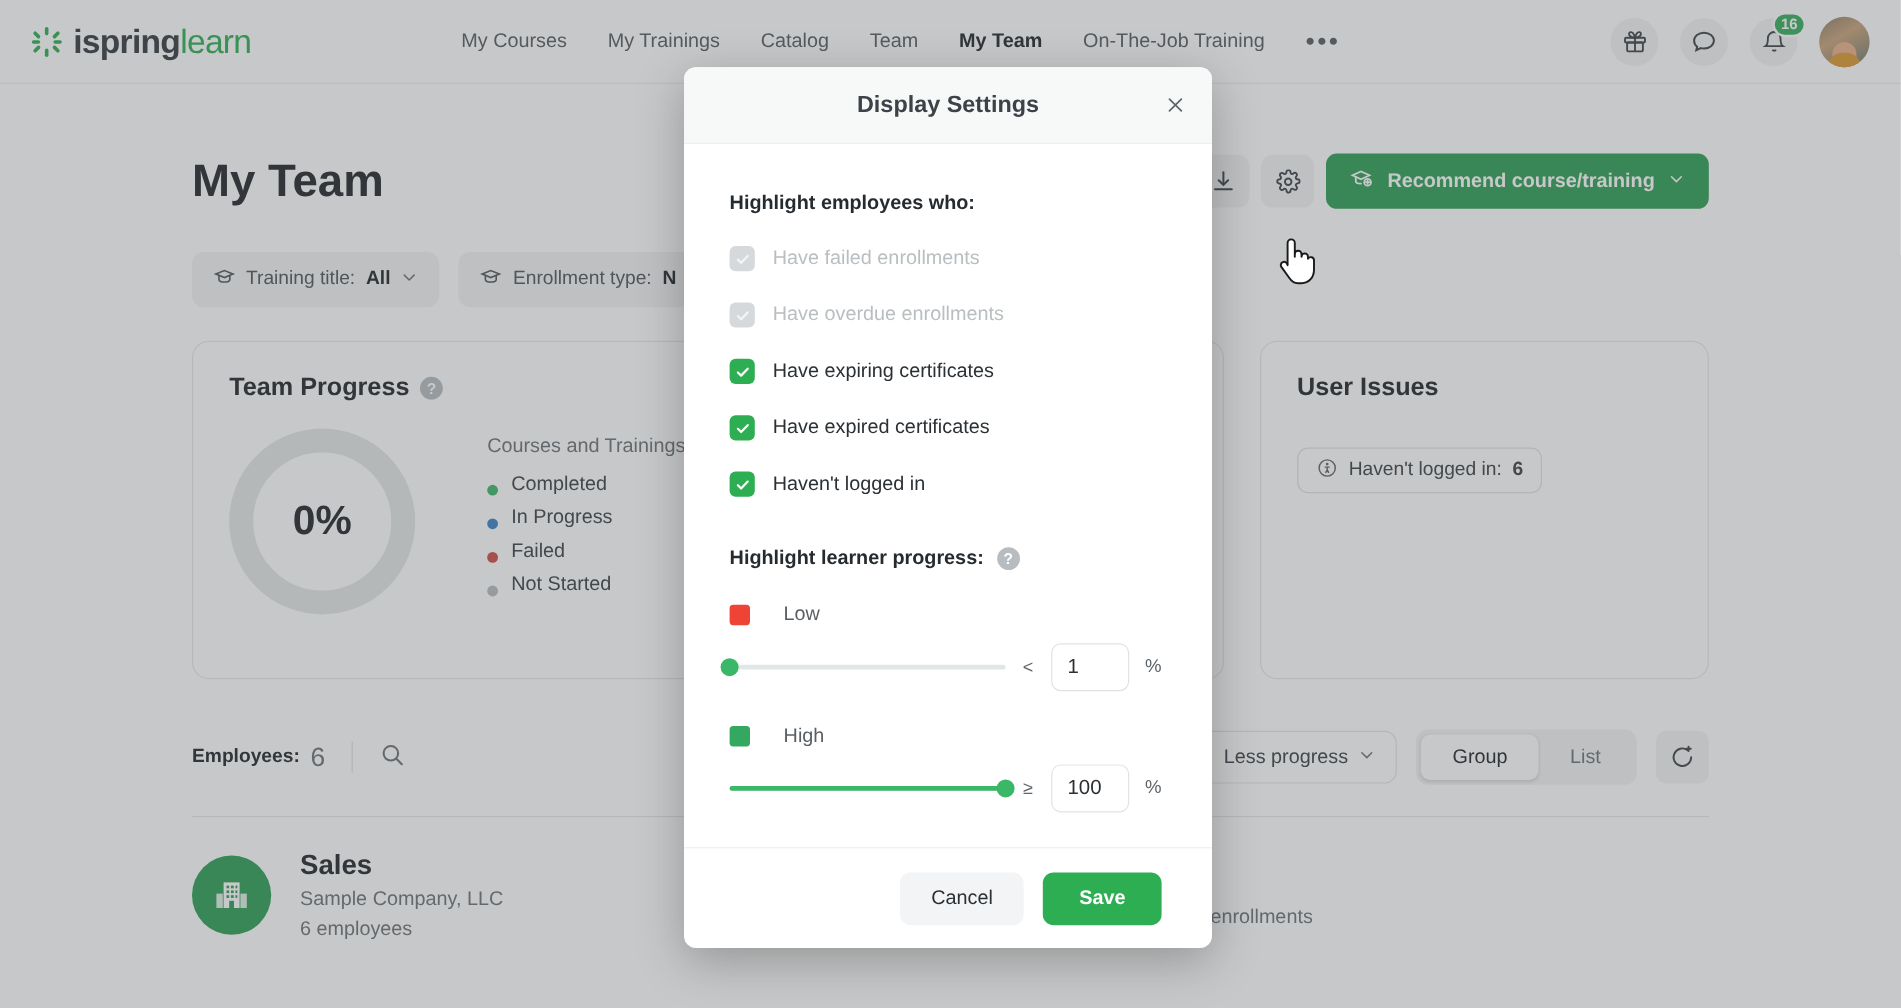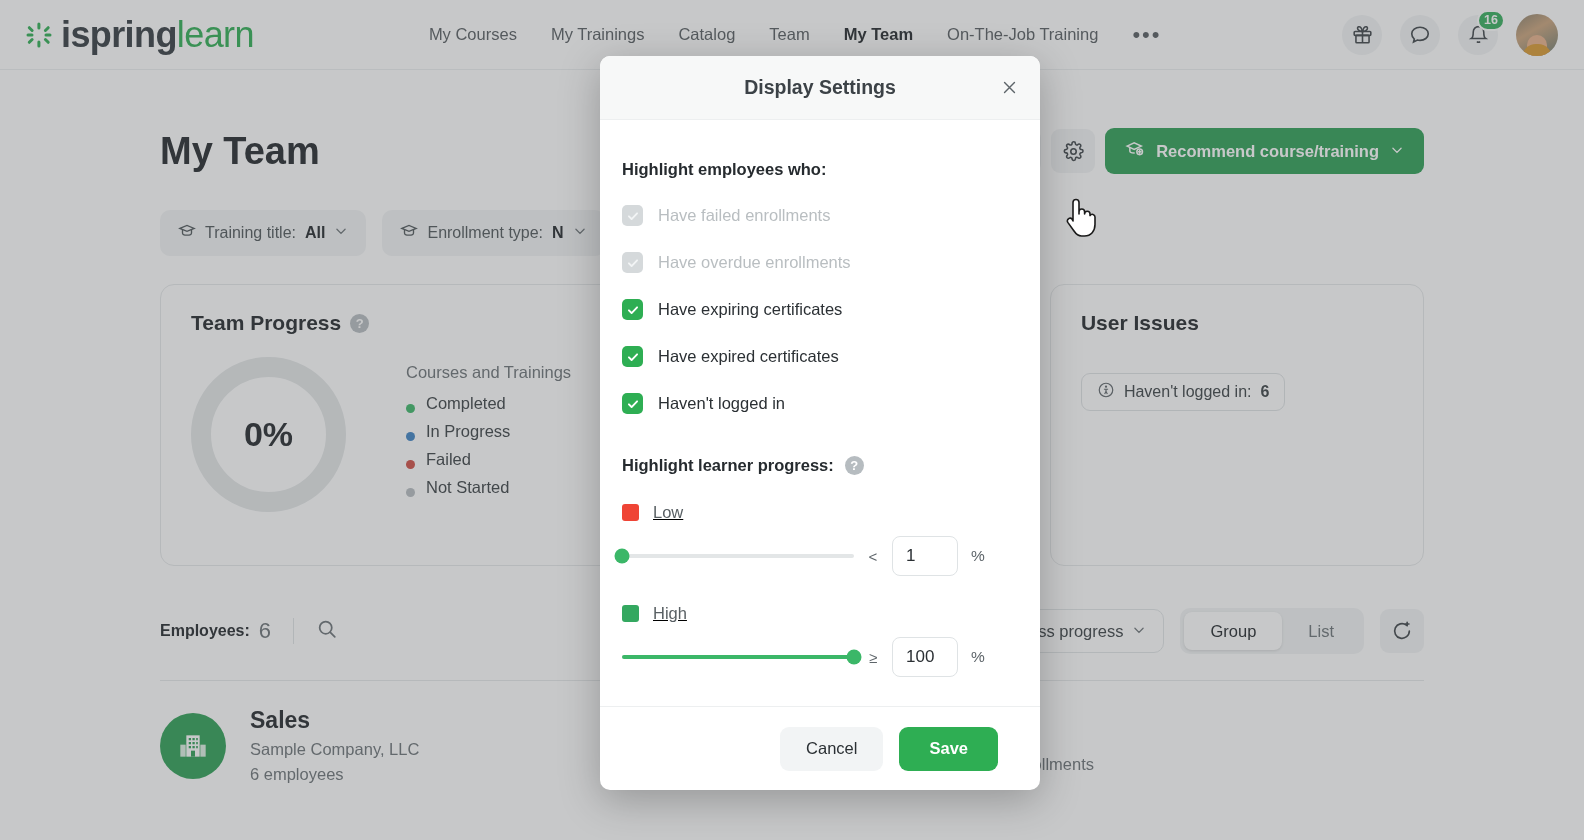--- a/index.html
+++ b/index.html
@@ -26,21 +26,21 @@
   .topbar {
     position: relative;
     height: 70px;
     background: #ffffff;
     border-bottom: 1px solid #eceff1;
     display: flex; align-items: center;
     padding: 0 26px;
   }
   .logo { display: flex; align-items: center; gap: 9px; }
   .logo-mark { width: 26px; height: 26px; position: relative; }
-  .logo-text { font-size: 36px; font-weight: 700; letter-spacing: -0.6px; color: #333b40; }
+  .logo-text { font-size: 28px; font-weight: 700; letter-spacing: -0.6px; color: #333b40; }
   .logo-text .green { color: #2eae53; font-weight: 400; }
 
   .nav { display: flex; align-items: center; gap: 34px; margin-left: 175px; }
   .nav-item { font-size: 16.5px; color: #565c60; white-space: nowrap; cursor: pointer; }
   .nav-item.active { color: #21262a; font-weight: 700; }
   .nav-more { font-size: 22px; color: #565c60; letter-spacing: 2px; line-height: 10px; cursor: pointer; }
 
   .header-right { margin-left: auto; display: flex; align-items: center; gap: 18px; }
   .hicon {
     width: 40px; height: 40px; border-radius: 50%;
@@ -153,55 +153,55 @@
   }
   .emp-info { margin-left: 24px; }
   .emp-name { font-size: 23px; font-weight: 700; color: #21262a; }
   .emp-sub { font-size: 16.5px; color: #6b7276; margin-top: 6px; }
   .emp-right { margin-left: auto; margin-right: 330px; text-align: left; }
   .emp-dash { font-size: 22px; color: #3a4044; font-weight: 700; line-height: 1; }
   .emp-none { font-size: 16.5px; color: #6b7276; margin-top: 16px; }
 
   
   .modal {
-    position: absolute; left: 600px; top: 56px;
+    position: absolute; left: 570px; top: 56px;
     width: 440px; height: 734px;
     background: #fff; border-radius: 10px;
     box-shadow: 0 10px 40px rgba(0,0,0,.25);
     z-index: 100;
     display: flex; flex-direction: column;
     overflow: hidden;
   }
   .modal-head {
     height: 64px; background: #f7f8f8; border-bottom: 1px solid #edeff0;
     display: flex; align-items: center; justify-content: center; position: relative;
   }
   .modal-title { font-size: 19.5px; font-weight: 700; color: #3c4247; }
   .modal-close {
     position: absolute; right: 16px; top: 50%; transform: translateY(-50%);
     width: 30px; height: 30px; display: flex; align-items: center; justify-content: center;
     cursor: pointer; color: #5e656a; font-size: 22px; line-height: 1;
   }
-  .modal-body { flex: 1; padding: 40px 42px 0 22px; overflow: hidden; }
+  .modal-body { flex: 1; padding: 40px 42px 0 38px; overflow: hidden; }
   .sec-title { font-size: 16.5px; font-weight: 700; color: #262b2f; }
   .sec-title.row { display: flex; align-items: center; gap: 11px; }
 
   .cb-row { display: flex; align-items: center; gap: 15px; margin-top: 26px; }
   .cb {
     width: 21px; height: 21px; border-radius: 5px; flex: none;
     display: flex; align-items: center; justify-content: center;
   }
   .cb.on { background: #2eae53; }
   .cb.off { background: #d5d9db; }
   .cb svg { display: block; }
   .cb-label { font-size: 16.5px; color: #2b3034; }
   .cb-label.dim { color: #b9bec1; }
 
   .slider-block { margin-top: 28px; }
-  .sw-row { display: flex; align-items: center; gap: 14px; text-decoration: underline; }
+  .sw-row { display: flex; align-items: center; gap: 28px; }
   .swatch { width: 17px; height: 17px; border-radius: 3px; }
   .sw-label { font-size: 16.5px; color: #585f63; }
   .track-row { display: flex; align-items: center; gap: 13px; margin-top: 14px; }
   .track { position: relative; width: 232px; height: 4px; border-radius: 2px; background: #e3e6e7; }
   .track .fill { position: absolute; left: 0; top: 0; height: 4px; border-radius: 2px; background: #3bb768; }
   .knob {
     position: absolute; top: 50%; transform: translate(-50%,-50%);
     width: 15px; height: 15px; border-radius: 50%; background: #3bb768; cursor: pointer;
   }
   .op { font-size: 15px; color: #5e656a; width: 12px; text-align: center; }

